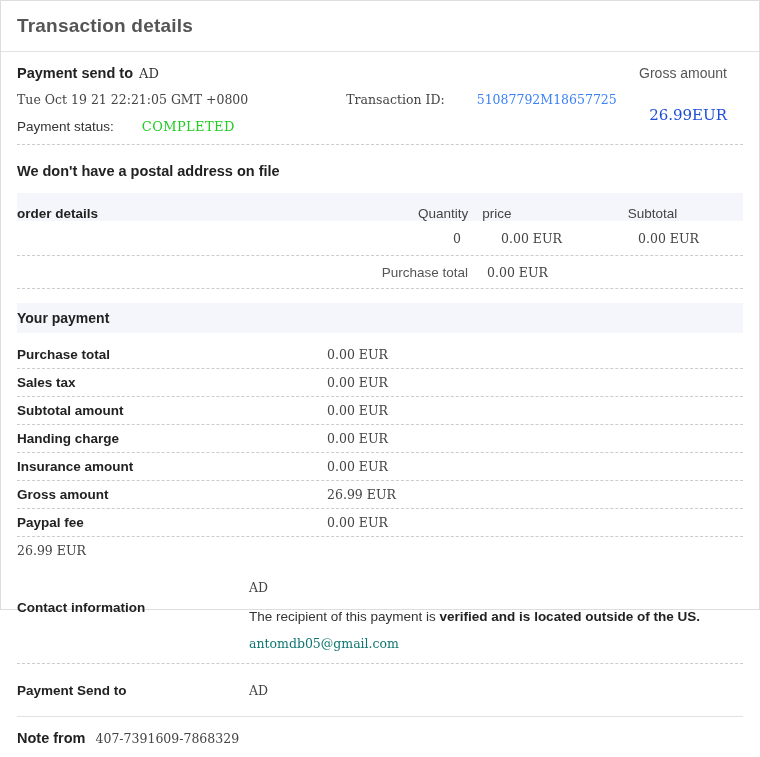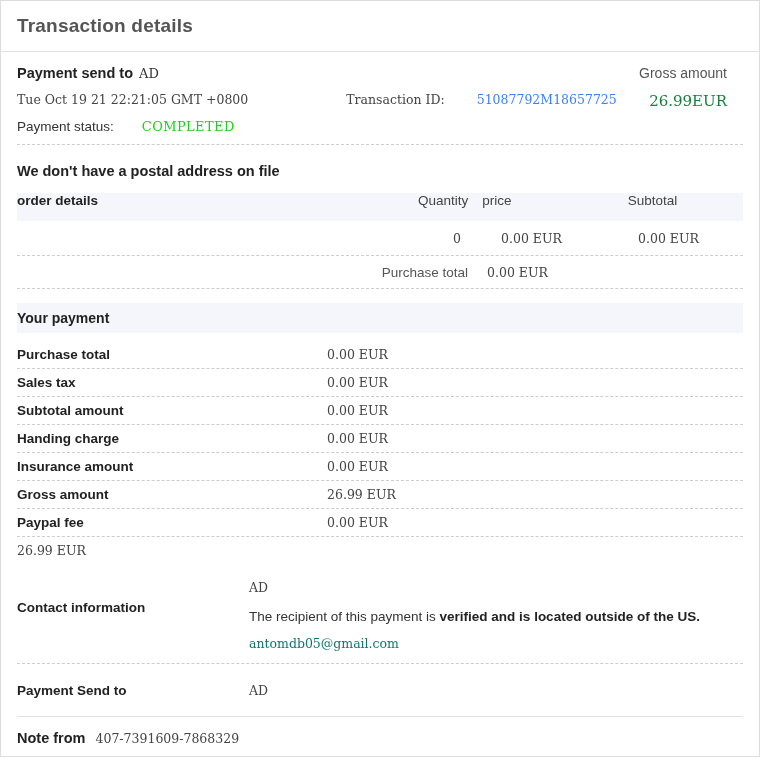--- a/index.html
+++ b/index.html
@@ -9,21 +9,21 @@
   }
   body {
     width: 760px;
     height: 757px;
     font-family: "Liberation Sans", sans-serif;
     color: #333333;
     overflow: hidden;
   }
   .page {
     width: 760px;
-    height: 757px;
+    height: 610px;
     box-sizing: border-box;
     border: 1px solid #dddddd;
     background: #ffffff;
     position: relative;
   }
   .header {
     padding: 14px 16px 14px 16px;
     border-bottom: 1px solid #e2e2e2;
   }
   .header-title {
@@ -91,35 +91,35 @@
     position: absolute;
     right: 16px;
     top: 13px;
     text-align: right;
   }
   .gross-label {
     font-size: 14px;
     color: #555555;
   }
   .gross-value {
-    margin-top: 11px;
+    margin-top: 25px;
     font-size: 15px;
-    color: #15803d;
+    color: #1d4ed8;
     font-family: "DejaVu Serif", serif;
   }
   .address-note {
     padding: 18px 0 14px 0;
     font-size: 14.5px;
     font-weight: bold;
     color: #222222;
   }
   .table-head {
     background: #f5f6fb;
     display: flex;
-    align-items: flex-start;
+    align-items: flex-end;
     height: 28px;
     font-size: 13.5px;
     color: #444444;
   }
   .th-order {
     font-weight: bold;
     color: #222222;
     padding-left: 0;
     width: 330px;
   }

